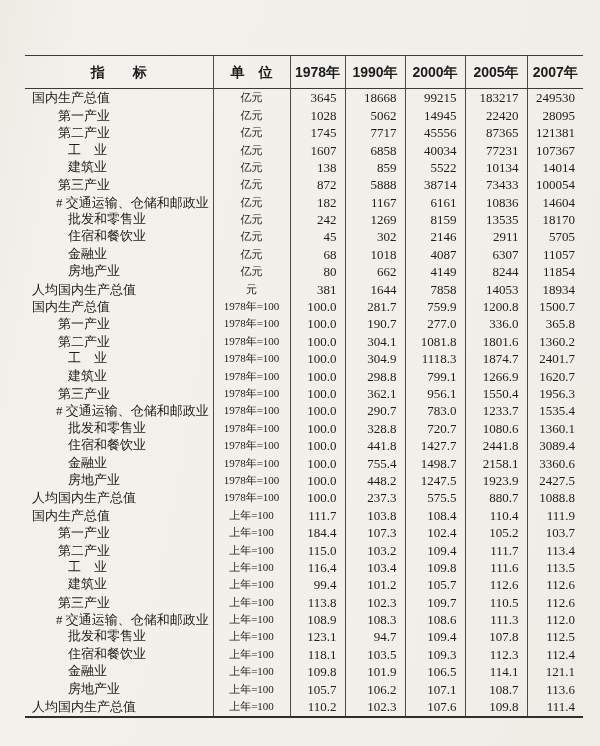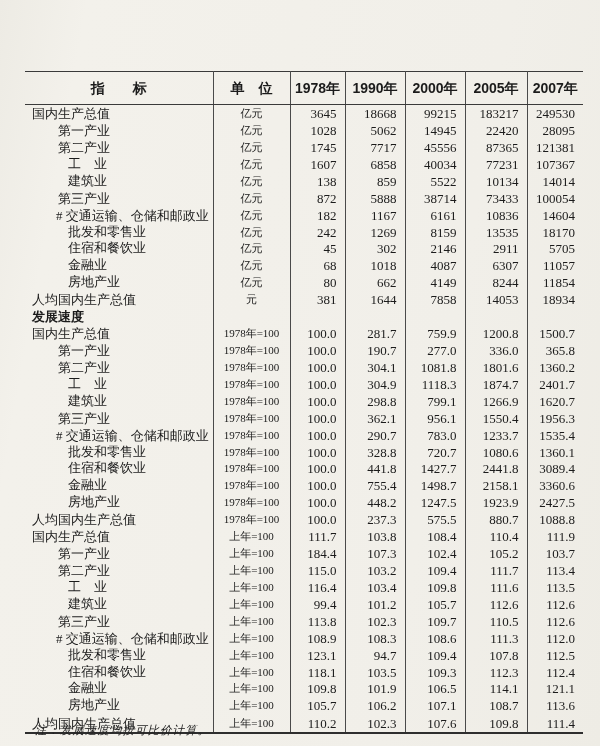--- a/index.html
+++ b/index.html
@@ -37,21 +37,20 @@
     left: 25px;
     top: 55px;
     width: 558px;
     height: 663px;
     border-collapse: collapse;
     table-layout: fixed;
     font-size: 13px;
     line-height: 1;
     border-top: 1.5px solid #3a3a3a;
     border-bottom: 2px solid #2e2e2e;
-    margin-top: 16px;
   }
   col.c1 { width: 188px; }
   col.c2 { width: 77px; }
   col.c3 { width: 55px; }
   col.c4 { width: 60px; }
   col.c5 { width: 60px; }
   col.c6 { width: 62px; }
   col.c7 { width: 56px; }
   thead tr { height: 33px; }
   thead th {
@@ -222,29 +221,20 @@
         <tr>
           <td class="c-ind ind0">人均国内生产总值</td>
           <td class="c-unit">元</td>
           <td class="c-val">381</td>
           <td class="c-val">1644</td>
           <td class="c-val">7858</td>
           <td class="c-val">14053</td>
           <td class="c-val">18934</td>
         </tr>
         <tr>
-          <td class="c-ind ind0 section-label">发展速度</td>
-          <td class="c-unit"></td>
-          <td class="c-val"></td>
-          <td class="c-val"></td>
-          <td class="c-val"></td>
-          <td class="c-val"></td>
-          <td class="c-val"></td>
-        </tr>
-        <tr>
           <td class="c-ind ind0">国内生产总值</td>
           <td class="c-unit">1978年=100</td>
           <td class="c-val">100.0</td>
           <td class="c-val">281.7</td>
           <td class="c-val">759.9</td>
           <td class="c-val">1200.8</td>
           <td class="c-val">1500.7</td>
         </tr>
         <tr>
           <td class="c-ind ind1">第一产业</td>
@@ -449,15 +439,14 @@
           <td class="c-unit">上年=100</td>
           <td class="c-val">110.2</td>
           <td class="c-val">102.3</td>
           <td class="c-val">107.6</td>
           <td class="c-val">109.8</td>
           <td class="c-val">111.4</td>
         </tr>
       </tbody>
   </table>
 
-  <div class="footnote">注：发展速度均按可比价计算。</div>
 
 </div>
 
 </body></html>

